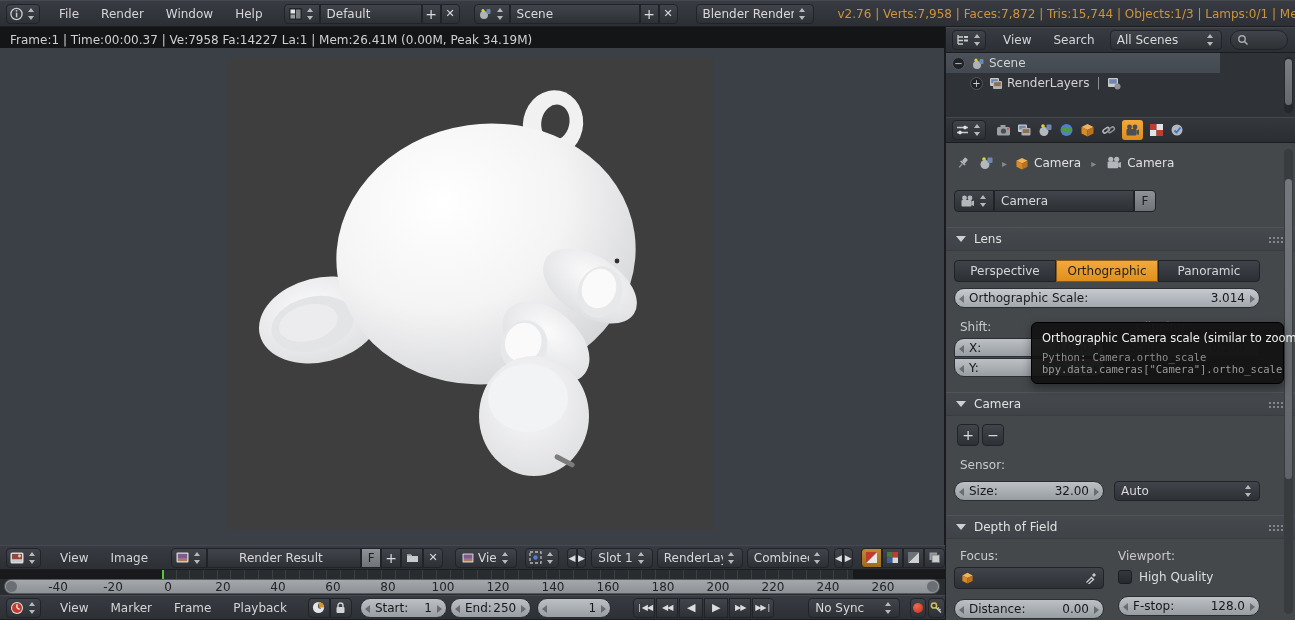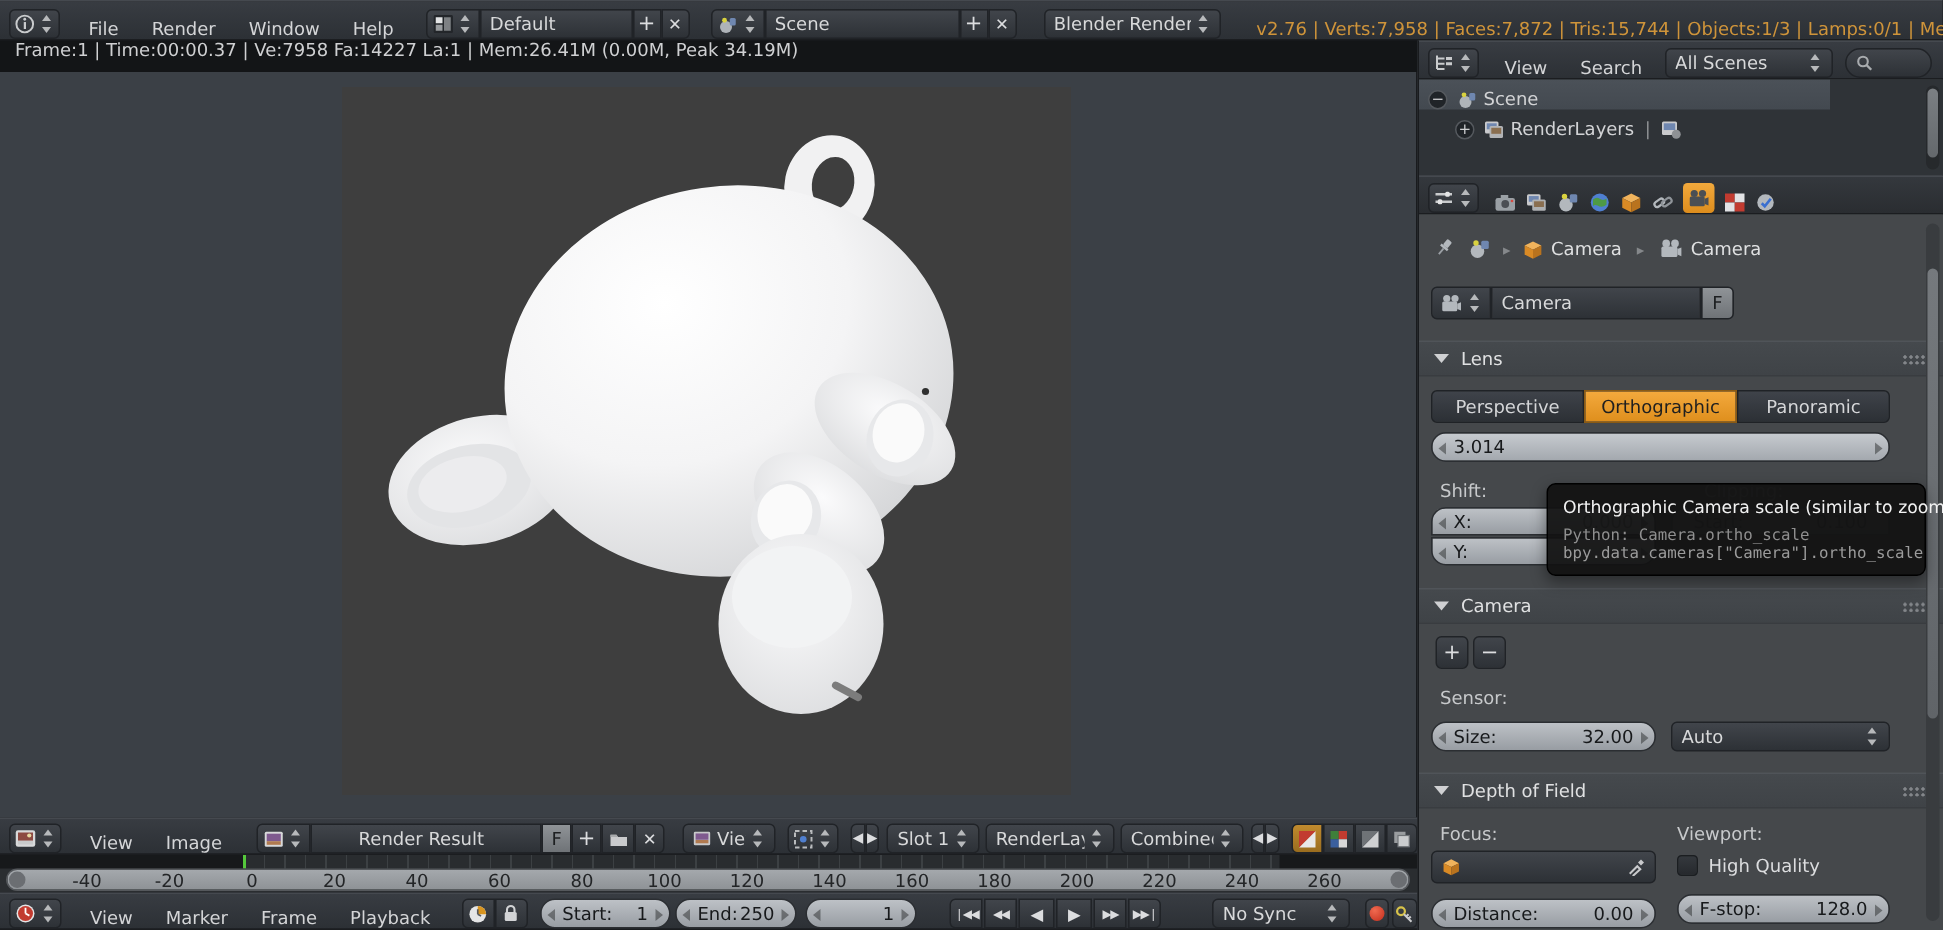--- a/index.html
+++ b/index.html
@@ -1,20 +1,20 @@
 <!DOCTYPE html>
 <html><head>
 <meta charset="utf-8">
 <style>
   *{margin:0;padding:0;box-sizing:border-box;}
   html,body{width:1295px;height:620px;overflow:hidden;background:#1b1d20;
     font-family:"DejaVu Sans","Liberation Sans",sans-serif;font-size:12px;color:#d2d3d5;
     -webkit-font-smoothing:antialiased;}
   .abs{position:absolute;}
-  .row{display:flex;align-items:flex-end;}
+  .row{display:flex;align-items:center;}
 
   
   .hdr{background:linear-gradient(180deg,#383c42,#2c3035);border-top:1px solid #45494f;border-bottom:1px solid #1b1d20;}
   .menu{color:#d4d5d7;padding:0 11px;white-space:nowrap;cursor:default;}
   
   .dd{background:linear-gradient(180deg,#41454b,#2d3136);border:1px solid #202327;border-radius:4px;
       color:#d8d9da;display:flex;align-items:center;padding:0 6px;height:20px;position:relative;}
   .dd .lbl{flex:1;overflow:hidden;white-space:nowrap;}
   .st{width:9px;height:12px;position:relative;flex:none;margin-left:4px;}
   .st::before{content:"";position:absolute;top:0;left:1px;border-left:3px solid transparent;border-right:3px solid transparent;border-bottom:4px solid #b7b9bb;}
@@ -526,20 +526,21 @@
       <span>Lens</span>
       <span class="grip"></span>
     </div>
     <div class="row abs" style="left:8px;top:117px;width:306px;">
       <div class="seg" style="border-radius:4px 0 0 4px;">Perspective</div>
       <div class="seg active">Orthographic</div>
       <div class="seg" style="border-radius:0 4px 4px 0;">Panoramic</div>
     </div>
     <div class="slider" style="position:absolute;left:8px;top:145px;width:306px;background:linear-gradient(180deg,#c6cacf,#a3a8ae);">
       <span class="sa l"></span>
+        <span class="lbl">Orthographic Scale:</span>
       <span class="val">3.014</span>
         <span class="sa r"></span>
     </div>
     <span class="abs plabel" style="left:14px;top:177px;">Shift:</span>
     <span class="abs plabel" style="left:190px;top:177px;opacity:.35;">Clipping:</span>
     <div class="slider" style="position:absolute;left:8px;top:195px;width:150px;height:19px;border-radius:10px 10px 0 0;">
       <span class="sa l"></span>
         <span class="lbl">X:</span>
       <span class="val" style="opacity:.5;">0.000</span>
         <span class="sa r"></span>

